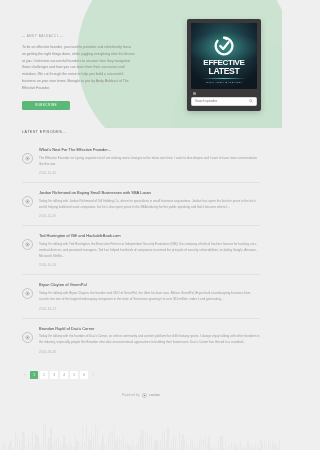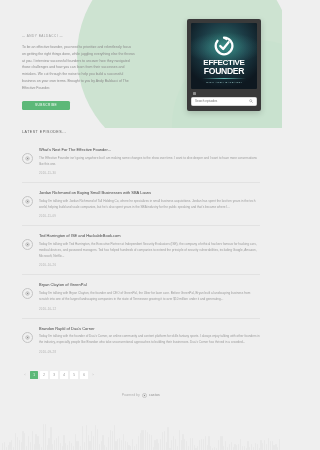--- a/index.html
+++ b/index.html
@@ -269,21 +269,21 @@
       <div class="art-glow"></div>
       <div class="art-logo">
         <svg viewBox="0 0 48 48">
           <path d="M24 4 A20 20 0 1 1 8.5 11.5" fill="none" stroke="#ffffff" stroke-width="5.5" stroke-linecap="round"></path>
           <path d="M22 6 L31 2 L31 11 Z" fill="#ffffff"></path>
           <path d="M15 24 L22 31 L35 15" fill="none" stroke="#ffffff" stroke-width="5.5" stroke-linecap="round" stroke-linejoin="round"></path>
         </svg>
       </div>
       <div class="art-title">
         <span>EFFECTIVE</span>
-        <span class="l2">FOUNDER</span>
+        <span class="l2">LATEST</span>
       </div>
       <div class="art-rule"></div>
       <div class="art-host">WITH ANDY BALDACCI</div>
     </div>
 
     <div class="art-icons">
       <span class="dot"></span>
     </div>
 
     <div class="search-wrap">

